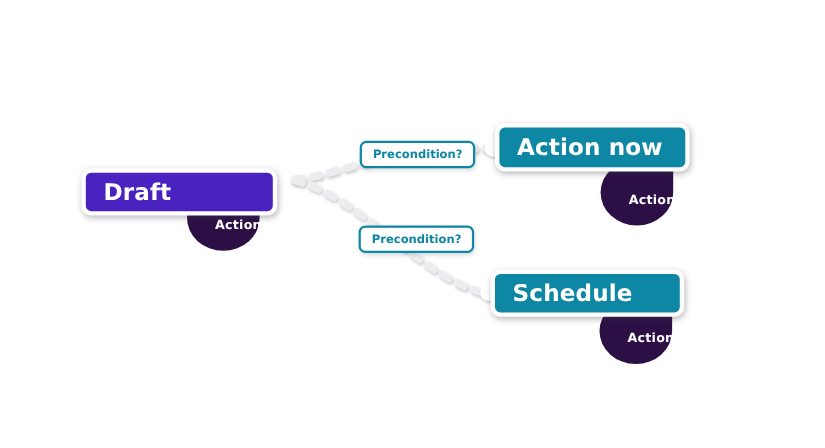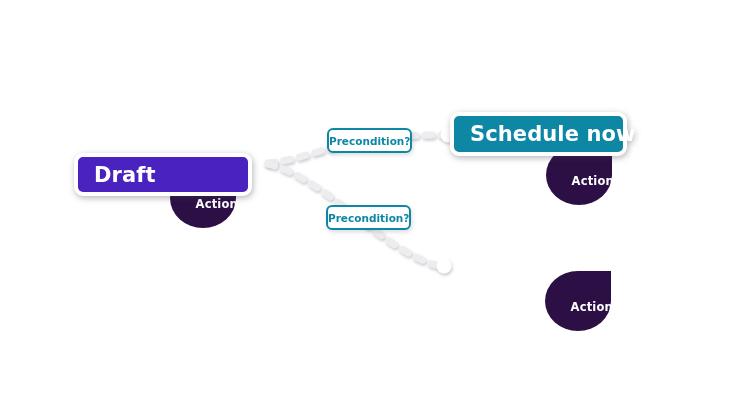--- a/index.html
+++ b/index.html
@@ -92,21 +92,21 @@
   .precondition {
     position: absolute;
     box-sizing: border-box;
     background: #ffffff;
     border: 2px solid #0e87a5;
     border-radius: 6px;
     height: 25px;
     display: flex;
     align-items: center;
     justify-content: center;
-    padding: 0 0;
+    padding: 0 10px;
     z-index: 6;
     filter: drop-shadow(1px 2px 2px rgba(90,90,100,0.22));
   }
   .precondition-label {
     color: #0e87a5;
     font-size: 10.5px;
     font-weight: bold;
     white-space: nowrap;
   }
   #precondition-top    { left: 327px; top: 128px; }
@@ -140,27 +140,30 @@
 
   <div class="node" id="node-draft">
     <span class="node-label">Draft</span>
   </div>
 
   <div class="action-badge" id="badge-publish">
     <span class="action-badge-label">Action</span>
   </div>
 
   <div class="node" id="node-publish-now">
-    <span class="node-label">Schedule now</span>
+    <span class="node-label">Action now</span>
   </div>
 
   <div class="action-badge" id="badge-schedule">
     <span class="action-badge-label">Action</span>
   </div>
 
+  <div class="node" id="node-schedule">
+    <span class="node-label">Schedule</span>
+  </div>
 
   <div class="precondition" id="precondition-top">
     <span class="precondition-label">Precondition?</span>
   </div>
 
   <div class="precondition" id="precondition-bottom">
     <span class="precondition-label">Precondition?</span>
   </div>
 
 </div>

